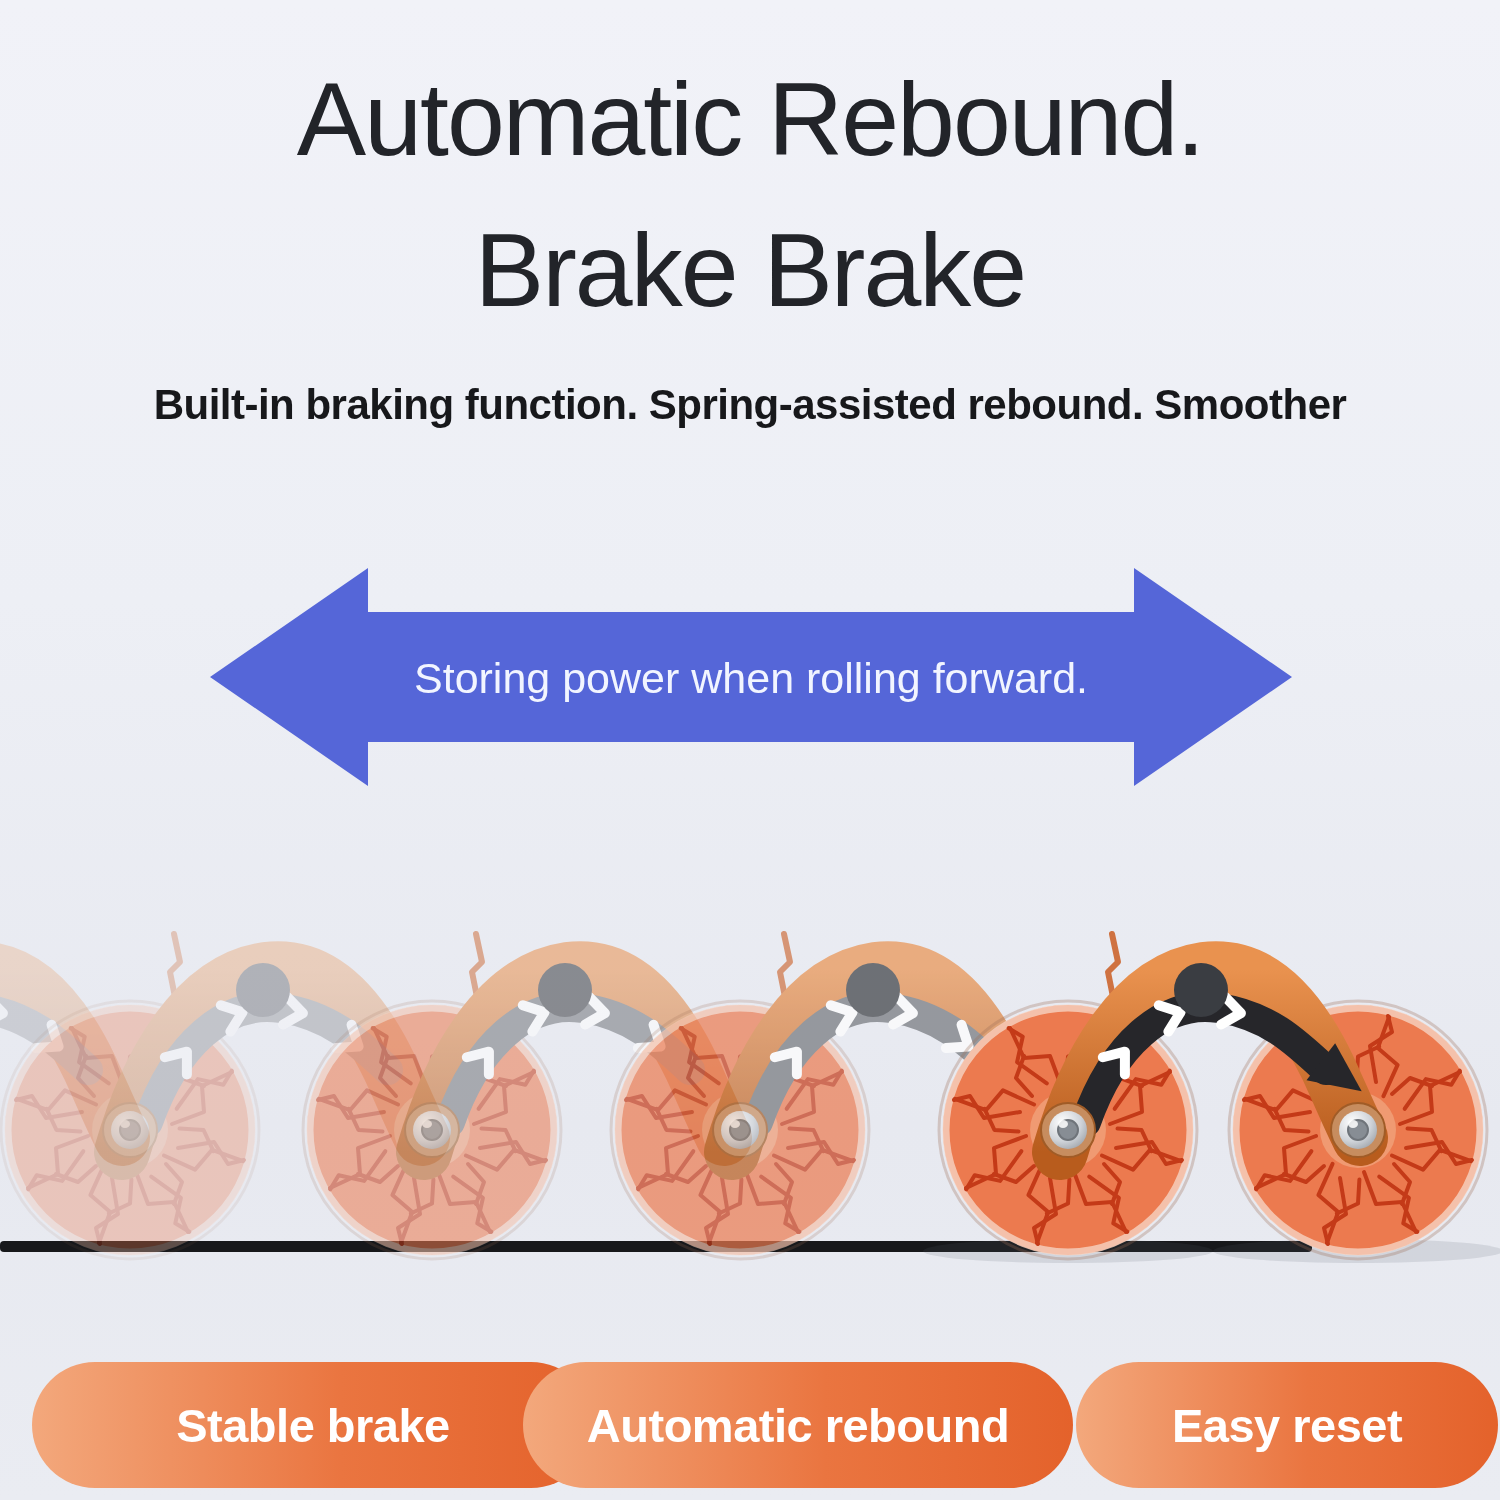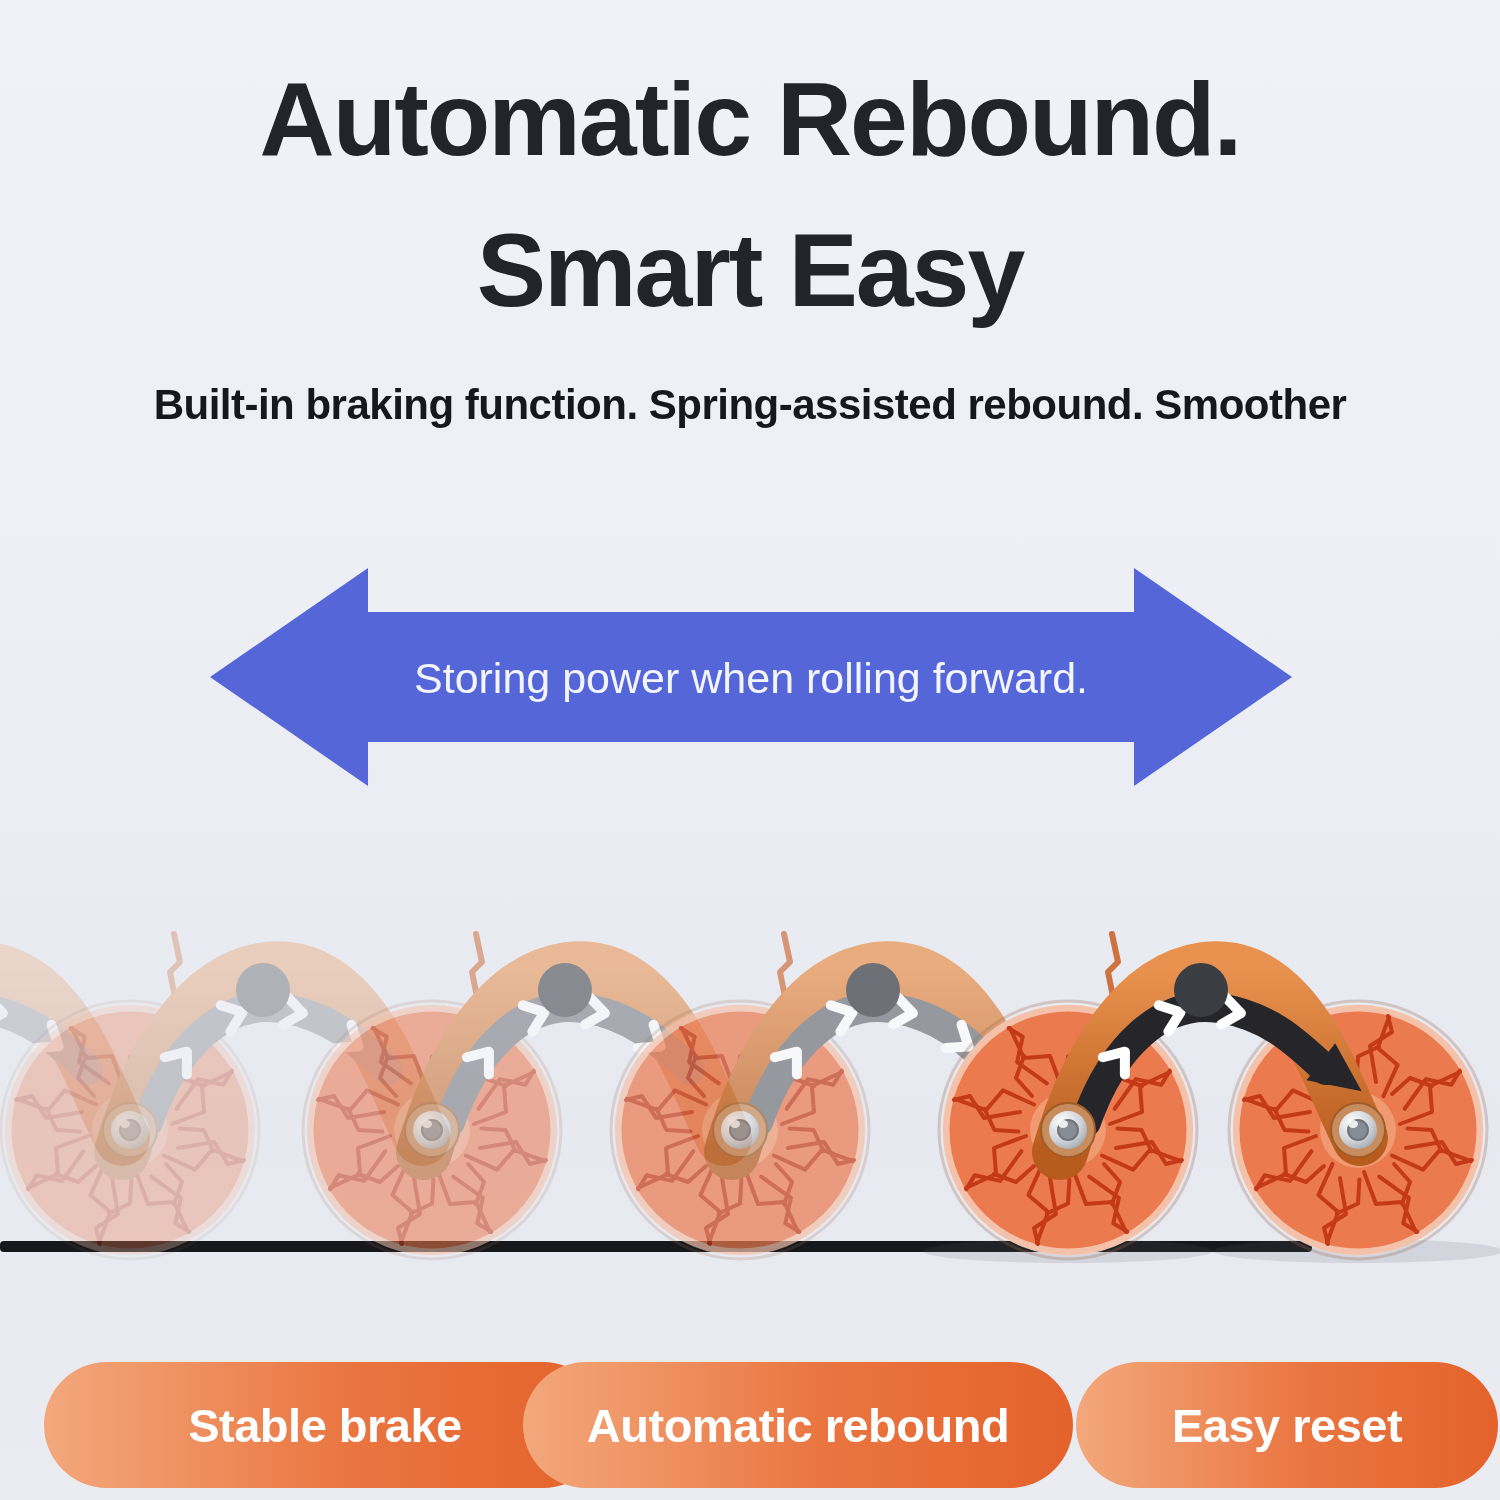--- a/index.html
+++ b/index.html
@@ -3,21 +3,21 @@
 <meta charset="utf-8">
 <style>
   html,body{margin:0;padding:0;}
   .canvas{
     position:relative; width:1500px; height:1500px; overflow:hidden;
     font-family:"Liberation Sans","DejaVu Sans",sans-serif;
     background:linear-gradient(180deg,#f1f2f8 0%,#edeff5 40%,#e7e9f0 75%,#eaecf2 100%);
   }
   .headline{
     position:absolute; top:44px; left:0; width:100%; margin:0;
-    text-align:center; font-weight:700; font-size:104px; letter-spacing:-2px;
+    text-align:center; font-weight:400; font-size:104px; letter-spacing:-2px;
     color:#222429; line-height:1.45;
   }
   .headline span{display:block;}
   .subheadline{
     position:absolute; top:381px; left:0; width:100%; margin:0;
     text-align:center; font-size:42px; font-weight:700; letter-spacing:-0.5px;
     color:#17181b;
   }
   .banner-svg{position:absolute; top:560px; left:0;}
   .banner-text{
@@ -25,32 +25,32 @@
     display:flex; flex-direction:row; justify-content:center; align-items:center;
     color:#f2f5ff; font-size:43px; line-height:1.32; text-align:center;
   }
   .sequence{position:absolute; top:920px; left:0;}
   .pill{
     position:absolute; top:1362px; height:126px; border-radius:63px;
     background:linear-gradient(90deg,#f3a87c 0%,#ea7540 55%,#e4622b 100%);
     display:flex; align-items:center; justify-content:center;
     color:#ffffff; font-weight:700; font-size:47px; letter-spacing:-0.5px;
   }
-  .pill-1{left:44px;  width:562px;}
+  .pill-1{left:32px;  width:562px;}
   .pill-2{left:523px; width:550px;}
   .pill-3{left:1076px;width:422px;}
 </style>
 </head>
 <body>
 
 <div class="canvas">
 
   <h1 class="headline">
     <span>Automatic Rebound.</span>
-    <span>Smart Easy</span>
+    <span>Brake Brake</span>
   </h1>
 
   <p class="subheadline">Built-in braking function. Spring-assisted rebound. Smoother</p>
 
   <svg class="banner-svg" width="1500" height="240" viewBox="0 0 1500 240">
     <polygon points="210,117 368,8 368,52 1134,52 1134,8 1292,117 1134,226 1134,182 368,182 368,226" fill="#5566d8"></polygon>
   </svg>
   <div class="banner-text">
     <span>Storing power when rolling forward.</span>
   </div>

